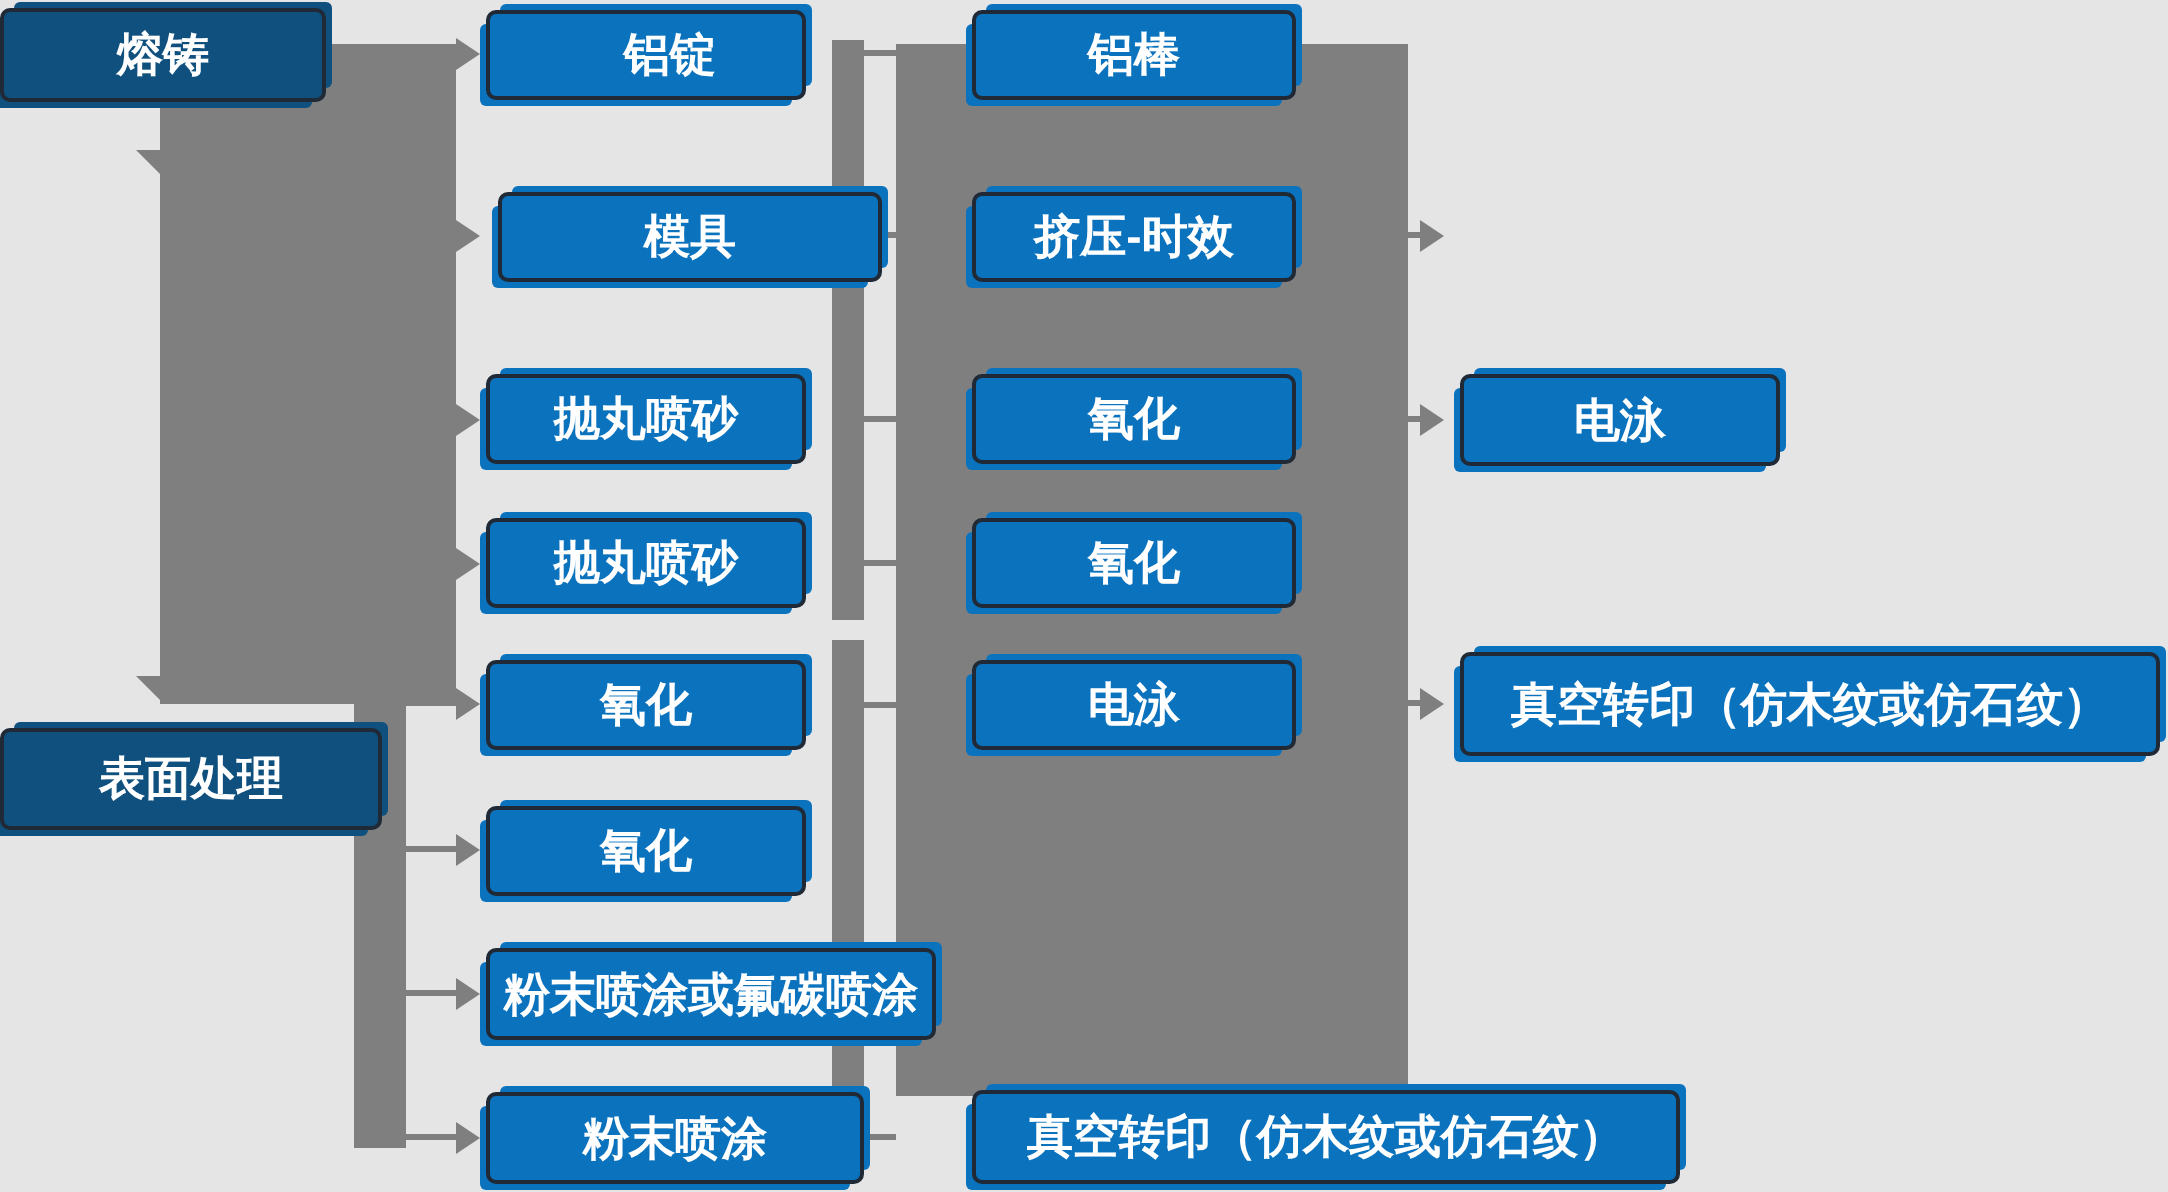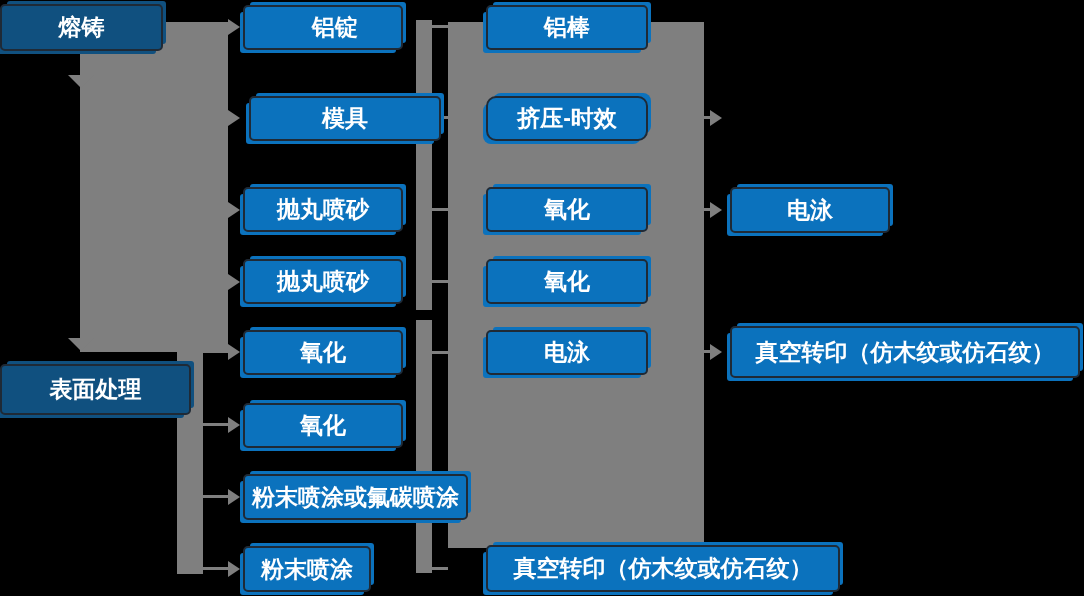--- a/index.html
+++ b/index.html
@@ -37,21 +37,21 @@
     box-shadow:-5px 5px 0 -2px var(--blue), 5px -5px 0 -2px var(--blue);
   }
   .node.dark{
     background:var(--dark);
     box-shadow:-5px 5px 0 -2px var(--dark), 5px -5px 0 -2px var(--dark);
   }
 </style>
 </head>
 <body>
 
-<div id="canvas" style="--blue: #0b72bd; --dark: #10507f; --gray: #7f7f7f; --border: #1f2a36; --text: #ffffff; background: #000000;">
+<div id="canvas" style="--blue: #0b72bd; --dark: #10507f; --gray: #7f7f7f; --border: #1f2a36; --text: #ffffff; background: #e5e5e5;">
     <div class="blk" style="left: 80px; top: 22px; width: 148px; height: 330px;"></div>
     <div class="blk" style="left: 177px; top: 352px; width: 26px; height: 222px;"></div>
     <div class="blk" style="left: 416px; top: 20px; width: 16px; height: 290px;"></div>
     <div class="blk" style="left: 416px; top: 320px; width: 16px; height: 253px;"></div>
     <div class="blk" style="left: 448px; top: 22px; width: 256px; height: 526px;"></div>
     <div class="hline" style="left: 163px; top: 387px; width: 14px;"></div>
     <div class="hline" style="left: 432px; top: 25px; width: 16px;"></div>
     <div class="hline" style="left: 432px; top: 116px; width: 16px;"></div>
     <div class="hline" style="left: 432px; top: 208px; width: 16px;"></div>
     <div class="hline" style="left: 432px; top: 280px; width: 16px;"></div>
@@ -83,22 +83,22 @@
     <div class="head-down" style="left: 68px; top: 338px;"></div>
     <div class="node dark" style="left: 0px; top: 4px; width: 163px; height: 47px;">熔铸</div>
     <div class="node dark" style="left: 0px; top: 364px; width: 191px; height: 51px;">表面处理</div>
     <div class="node" style="left: 243px; top: 5px; width: 160px; height: 45px; padding-left: 24px;">铝锭</div>
     <div class="node" style="left: 249px; top: 96px; width: 192px; height: 45px;">模具</div>
     <div class="node" style="left: 243px; top: 187px; width: 160px; height: 45px;">抛丸喷砂</div>
     <div class="node" style="left: 243px; top: 259px; width: 160px; height: 45px;">抛丸喷砂</div>
     <div class="node" style="left: 243px; top: 330px; width: 160px; height: 45px;">氧化</div>
     <div class="node" style="left: 243px; top: 403px; width: 160px; height: 45px;">氧化</div>
     <div class="node" style="left: 243px; top: 474px; width: 225px; height: 46px;">粉末喷涂或氟碳喷涂</div>
-    <div class="node" style="left: 243px; top: 546px; width: 128px; height: 46px;">粉末喷涂</div>
+    <div class="node" style="left: 243px; top: 546px; width: 189px; height: 46px;">粉末喷涂</div>
     <div class="node" style="left: 486px; top: 5px; width: 162px; height: 45px;">铝棒</div>
-    <div class="node" style="left: 486px; top: 96px; width: 162px; height: 45px; border-radius: 10px;">挤压-时效</div>
+    <div class="node" style="left: 486px; top: 96px; width: 162px; height: 45px;">挤压-时效</div>
     <div class="node" style="left: 486px; top: 187px; width: 162px; height: 45px;">氧化</div>
     <div class="node" style="left: 486px; top: 259px; width: 162px; height: 45px;">氧化</div>
     <div class="node" style="left: 486px; top: 330px; width: 162px; height: 45px;">电泳</div>
     <div class="node" style="left: 486px; top: 545px; width: 354px; height: 47px;">真空转印（仿木纹或仿石纹）</div>
     <div class="node" style="left: 730px; top: 187px; width: 160px; height: 46px;">电泳</div>
     <div class="node" style="left: 730px; top: 326px; width: 350px; height: 52px;">真空转印（仿木纹或仿石纹）</div>
   </div>
 
 </body></html>

